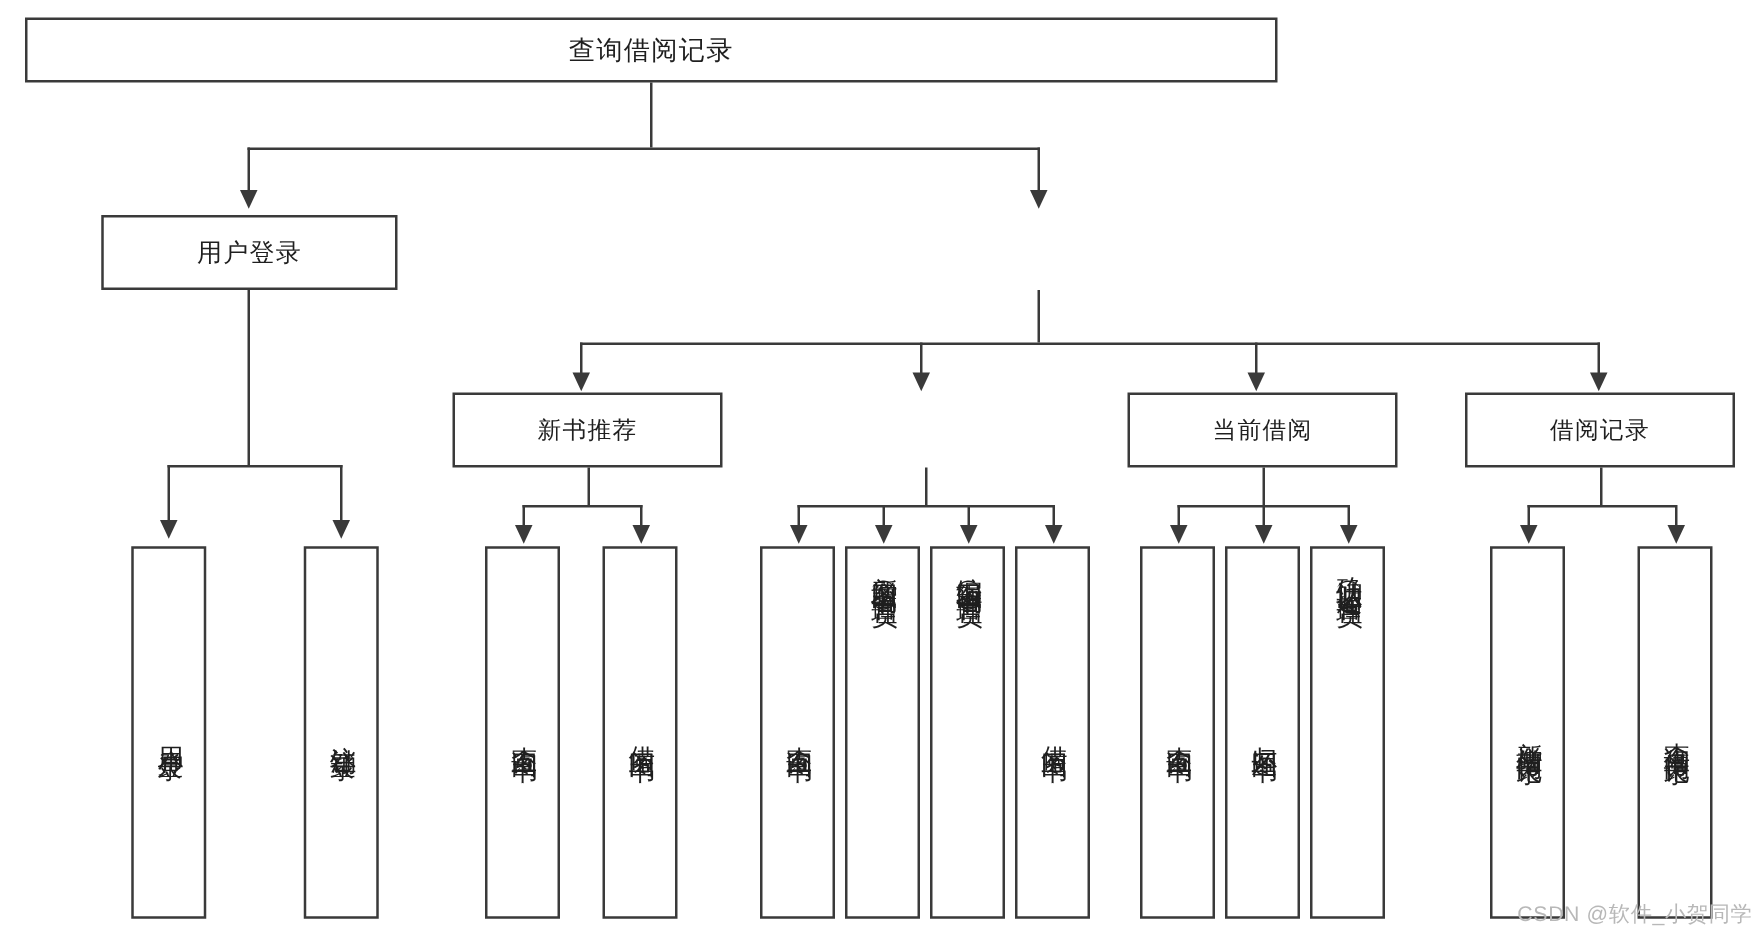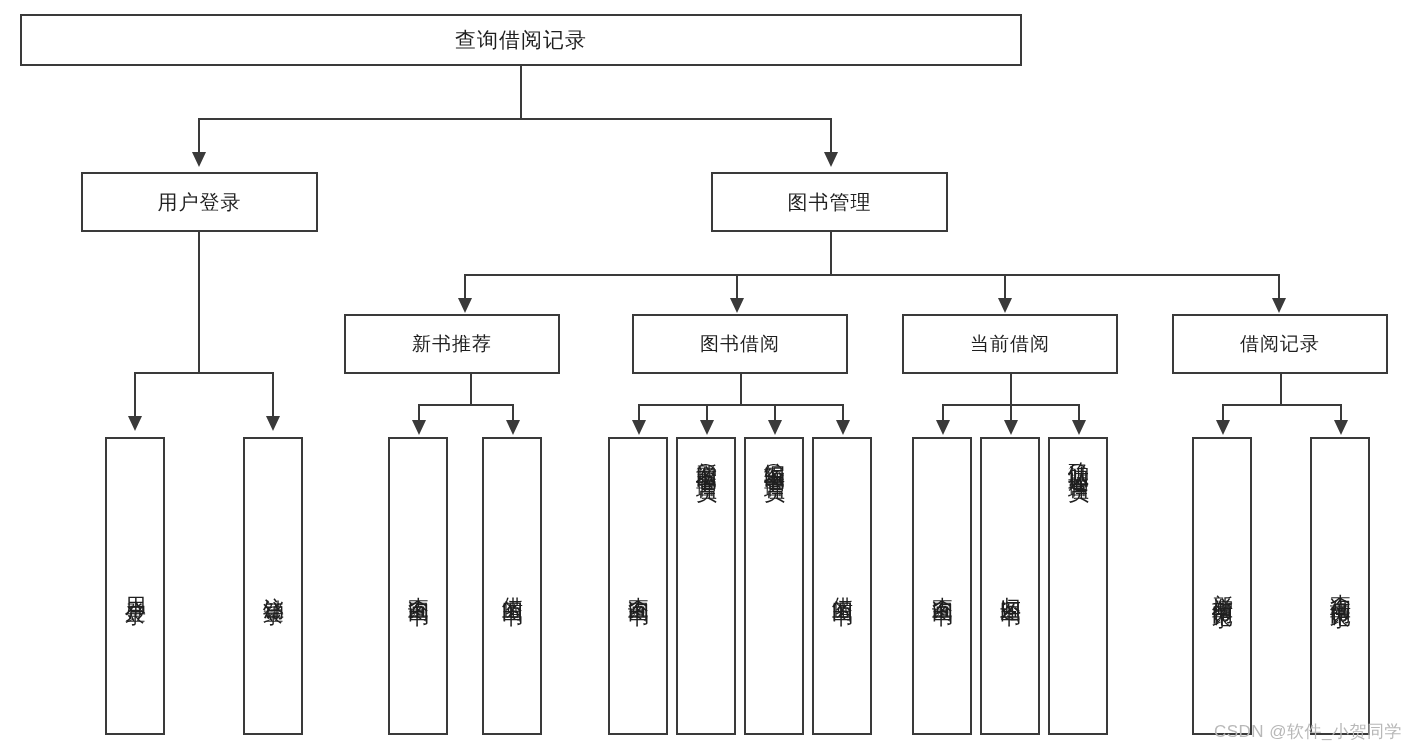--- a/index.html
+++ b/index.html
@@ -110,48 +110,42 @@
 
   <div class="hline" style="left:198px; top:118px; width:634px;"></div>
 
   <div class="vline" style="left:198px; top:118px; height:36px;"></div>
   <div class="arrow" style="left:192px; top:152px;"></div>
   <div class="vline" style="left:830px; top:118px; height:36px;"></div>
   <div class="arrow" style="left:824px; top:152px;"></div>
 
   <div class="node node-l2" style="left:81px; top:172px; width:237px; height:60px;">
     <span>用户登录</span>
-  </div>
-  <div class="node node-l2" style="left:711px; top:172px; width:237px; height:60px;">
-    <span>图书管理</span>
   </div>
 
   <div class="vline" style="left:198px; top:232px; height:140px;"></div>
   <div class="hline" style="left:134px; top:372px; width:140px;"></div>
   <div class="vline" style="left:134px; top:372px; height:46px;"></div>
   <div class="arrow" style="left:128px; top:416px;"></div>
   <div class="vline" style="left:272px; top:372px; height:46px;"></div>
   <div class="arrow" style="left:266px; top:416px;"></div>
 
   <div class="vline" style="left:830px; top:232px; height:42px;"></div>
   <div class="hline" style="left:464px; top:274px; width:816px;"></div>
   <div class="vline" style="left:464px; top:274px; height:26px;"></div>
   <div class="arrow" style="left:458px; top:298px;"></div>
   <div class="vline" style="left:736px; top:274px; height:26px;"></div>
   <div class="arrow" style="left:730px; top:298px;"></div>
   <div class="vline" style="left:1004px; top:274px; height:26px;"></div>
   <div class="arrow" style="left:998px; top:298px;"></div>
   <div class="vline" style="left:1278px; top:274px; height:26px;"></div>
   <div class="arrow" style="left:1272px; top:298px;"></div>
 
-  <div class="node node-l3" style="left:344px; top:314px; width:216px; height:60px;">
+  <div class="node node-l3" style="left:362px; top:314px; width:216px; height:60px;">
     <span>新书推荐</span>
-  </div>
-  <div class="node node-l3" style="left:632px; top:314px; width:216px; height:60px;">
-    <span>图书借阅</span>
   </div>
   <div class="node node-l3" style="left:1172px; top:314px; width:216px; height:60px;">
     <span>借阅记录</span>
   </div>
   <div class="node node-l3" style="left:902px; top:314px; width:216px; height:60px;">
     <span>当前借阅</span>
   </div>
 
   <div class="vline" style="left:470px; top:374px; height:30px;"></div>
   <div class="hline" style="left:418px; top:404px; width:96px;"></div>

